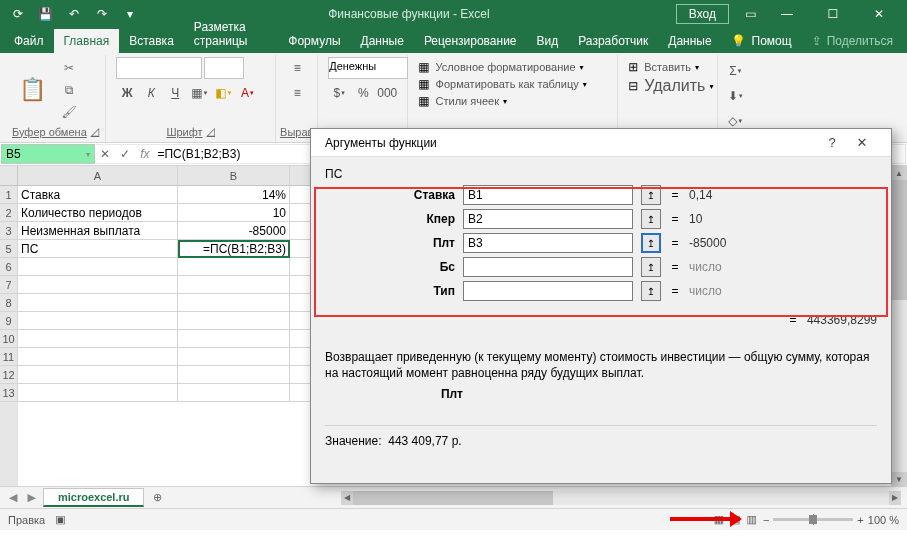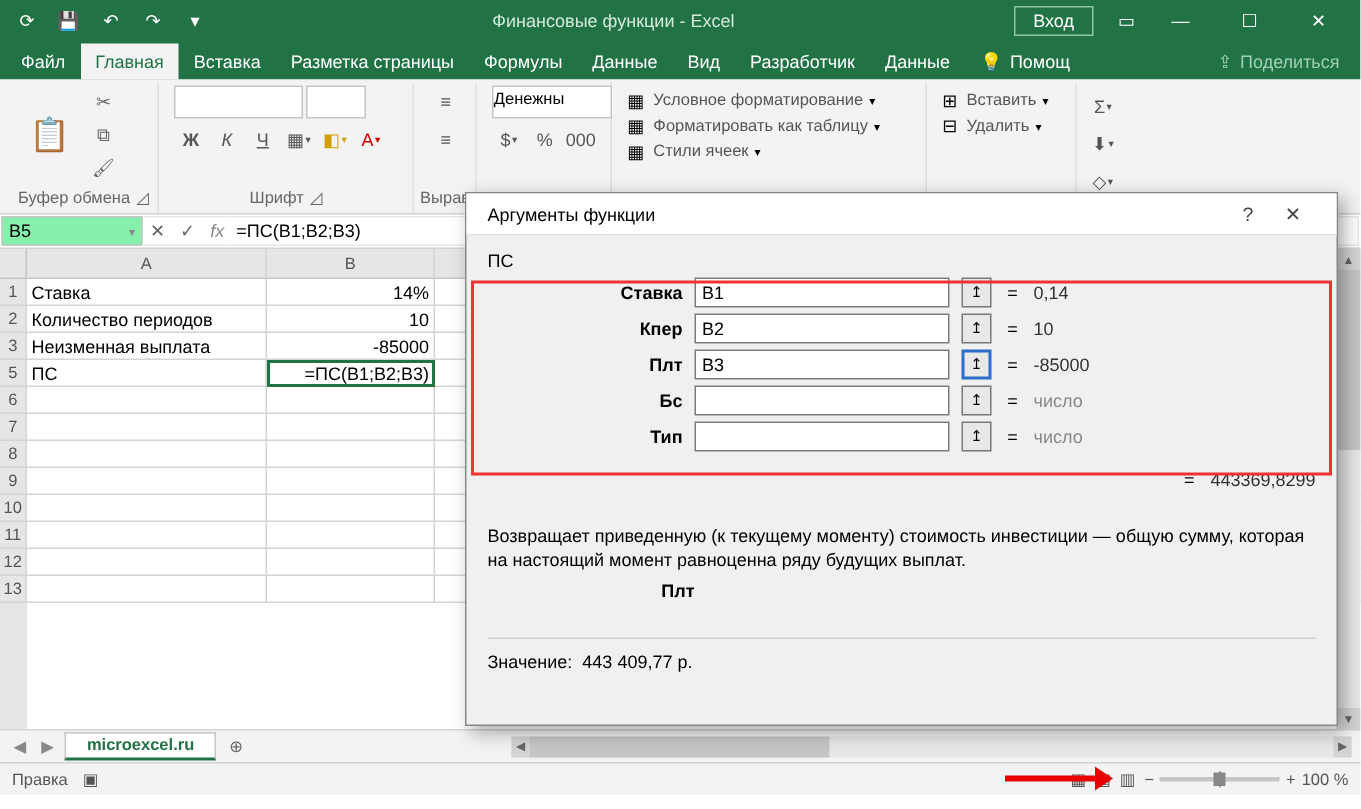--- a/index.html
+++ b/index.html
@@ -19,21 +19,21 @@
 .tabs { height: 25px; background: #217346; display: flex; align-items: flex-end; padding: 0 4px; color: #fff; font-size: 12px; }
 .tabs .tab { padding: 5px 10px 5px; cursor: pointer; }
 .tabs .tab.active { background: #f3f3f3; color: #217346; }
 .tabs .tell { display: flex; align-items: center; gap: 5px; padding: 5px 10px; }
 .tabs .share { margin-left: auto; padding: 5px 10px; display: flex; align-items: center; gap: 5px; color: #a0d0b5; }
 
 
 .ribbon { height: 90px; background: #f3f3f3; border-bottom: 1px solid #d4d4d4; display: flex; padding: 2px 6px 0; }
 .group { display: flex; flex-direction: column; border-right: 1px solid #e0e0e0; padding: 2px 6px; }
 .group-content { flex: 1; display: flex; align-items: flex-start; }
-.group-label { height: 17px; font-size: 11px; color: #666; text-align: left; display: flex; align-items: center; justify-content: center; gap: 4px; }
+.group-label { height: 17px; font-size: 11px; color: #666; text-align: left; display: flex; align-items: center; justify-content: center; gap: 4px; text-decoration: underline; }
 .clipboard .paste { width: 42px; height: 65px; display: flex; flex-direction: column; align-items: center; justify-content: center; gap: 2px; }
 .mini-col { display: flex; flex-direction: column; gap: 4px; padding: 2px 4px; }
 .mini-btn { width: 22px; height: 18px; display: flex; align-items: center; justify-content: center; color: #666; cursor: pointer; }
 .font-row { display: flex; gap: 2px; align-items: center; padding: 0 4px; }
 .font-combo { width: 86px; height: 22px; border: 1px solid #c4c4c4; background: #fff; }
 .size-combo { width: 40px; height: 22px; border: 1px solid #c4c4c4; background: #fff; }
 .btn-icon { width: 22px; height: 22px; display: flex; align-items: center; justify-content: center; cursor: pointer; color: #555; border: 1px solid transparent; }
 .btn-icon.drop::after { content: "▾"; font-size: 7px; margin-left: 1px; }
 
 
@@ -129,20 +129,21 @@
   </div>
 </div>
 
 <div class="tabs">
   <div class="tab">Файл</div>
   <div class="tab active">Главная</div>
   <div class="tab">Вставка</div>
   <div class="tab">Разметка страницы</div>
   <div class="tab">Формулы</div>
   <div class="tab">Данные</div>
+  <div class="tab">Рецензирование</div>
   <div class="tab">Вид</div>
   <div class="tab">Разработчик</div>
   <div class="tab">Данные</div>
   <div class="tell">
       <span>💡</span>
       <span>Помощ</span>
     </div>
   <div class="share">
       <span>⇪</span>
       <span>Поделиться</span>
@@ -238,21 +239,21 @@
   </div>
   <div class="group" style="width:100px">
     <div class="group-content" style="flex-direction:column;gap:3px;padding-top:3px">
       <div class="font-row">
           <span>⊞</span>
           <span style="font-size:11px;margin-left:4px;color:#555">Вставить</span>
           <span style="font-size:8px;margin-left:2px">▾</span>
         </div>
       <div class="font-row">
           <span>⊟</span>
-          <span style="font-size:11px;margin-left:4px;color:#555">Удалить</span>
+          <span style="font-size:16px;margin-left:4px;color:#555">Удалить</span>
           <span style="font-size:8px;margin-left:2px">▾</span>
         </div>
     </div>
     <div class="group-label"></div>
   </div>
   <div class="group" style="width:50px;border-right:none">
     <div class="group-content" style="flex-direction:column;gap:3px;padding-top:3px">
       <div class="btn-icon drop">Σ</div>
       <div class="btn-icon drop">⬇</div>
       <div class="btn-icon drop">◇</div>

